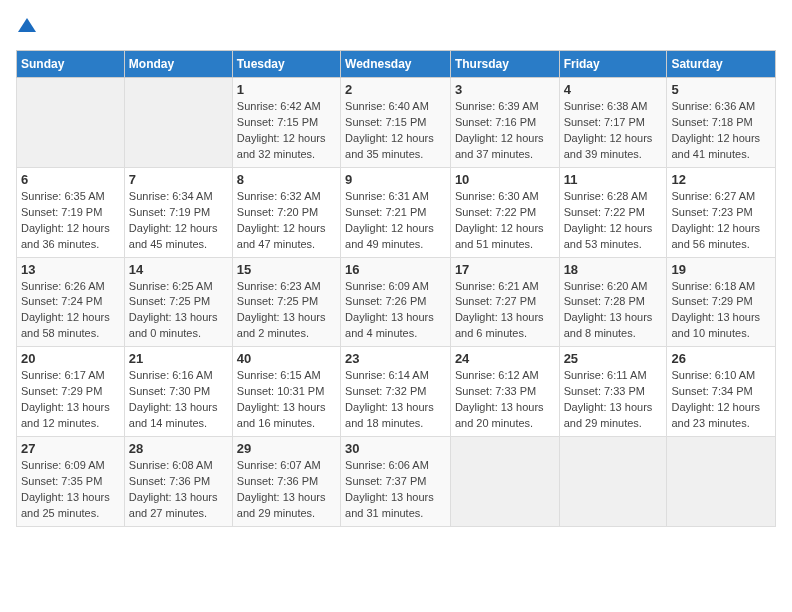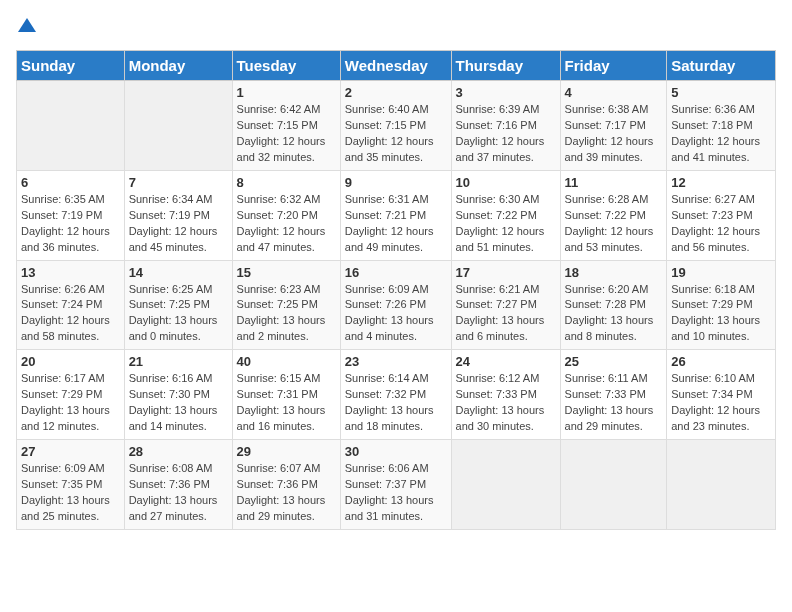--- a/index.html
+++ b/index.html
@@ -50,21 +50,21 @@
     table {
       width: 100%;
       border-collapse: collapse;
       font-size: 11px;
     }
     thead tr th {
       background-color: #2a7cc7;
       color: #fff;
       padding: 6px 4px;
       text-align: left;
-      font-size: 15px;
+      font-size: 12px;
       font-weight: bold;
       border: 1px solid #ccc;
     }
     tbody tr td {
       border: 1px solid #ddd;
       vertical-align: top;
       padding: 4px;
       width: 113px;
       min-height: 80px;
       background: #fff;
@@ -297,38 +297,38 @@
           <div class="day-info">
             <div>Sunrise: 6:16 AM</div>
             <div>Sunset: 7:30 PM</div>
             <div>Daylight: 13 hours and 14 minutes.</div>
           </div>
         </td>
         <td>
           <span class="day-number">40</span>
           <div class="day-info">
             <div>Sunrise: 6:15 AM</div>
-            <div>Sunset: 7:31 PM</div>
+            <div>Sunset: 10:31 PM</div>
             <div>Daylight: 13 hours and 16 minutes.</div>
           </div>
         </td>
         <td>
           <span class="day-number">23</span>
           <div class="day-info">
             <div>Sunrise: 6:14 AM</div>
             <div>Sunset: 7:32 PM</div>
             <div>Daylight: 13 hours and 18 minutes.</div>
           </div>
         </td>
         <td>
           <span class="day-number">24</span>
           <div class="day-info">
             <div>Sunrise: 6:12 AM</div>
             <div>Sunset: 7:33 PM</div>
-            <div>Daylight: 13 hours and 30 minutes.</div>
+            <div>Daylight: 13 hours and 20 minutes.</div>
           </div>
         </td>
         <td>
           <span class="day-number">25</span>
           <div class="day-info">
             <div>Sunrise: 6:11 AM</div>
             <div>Sunset: 7:33 PM</div>
             <div>Daylight: 13 hours and 29 minutes.</div>
           </div>
         </td>

